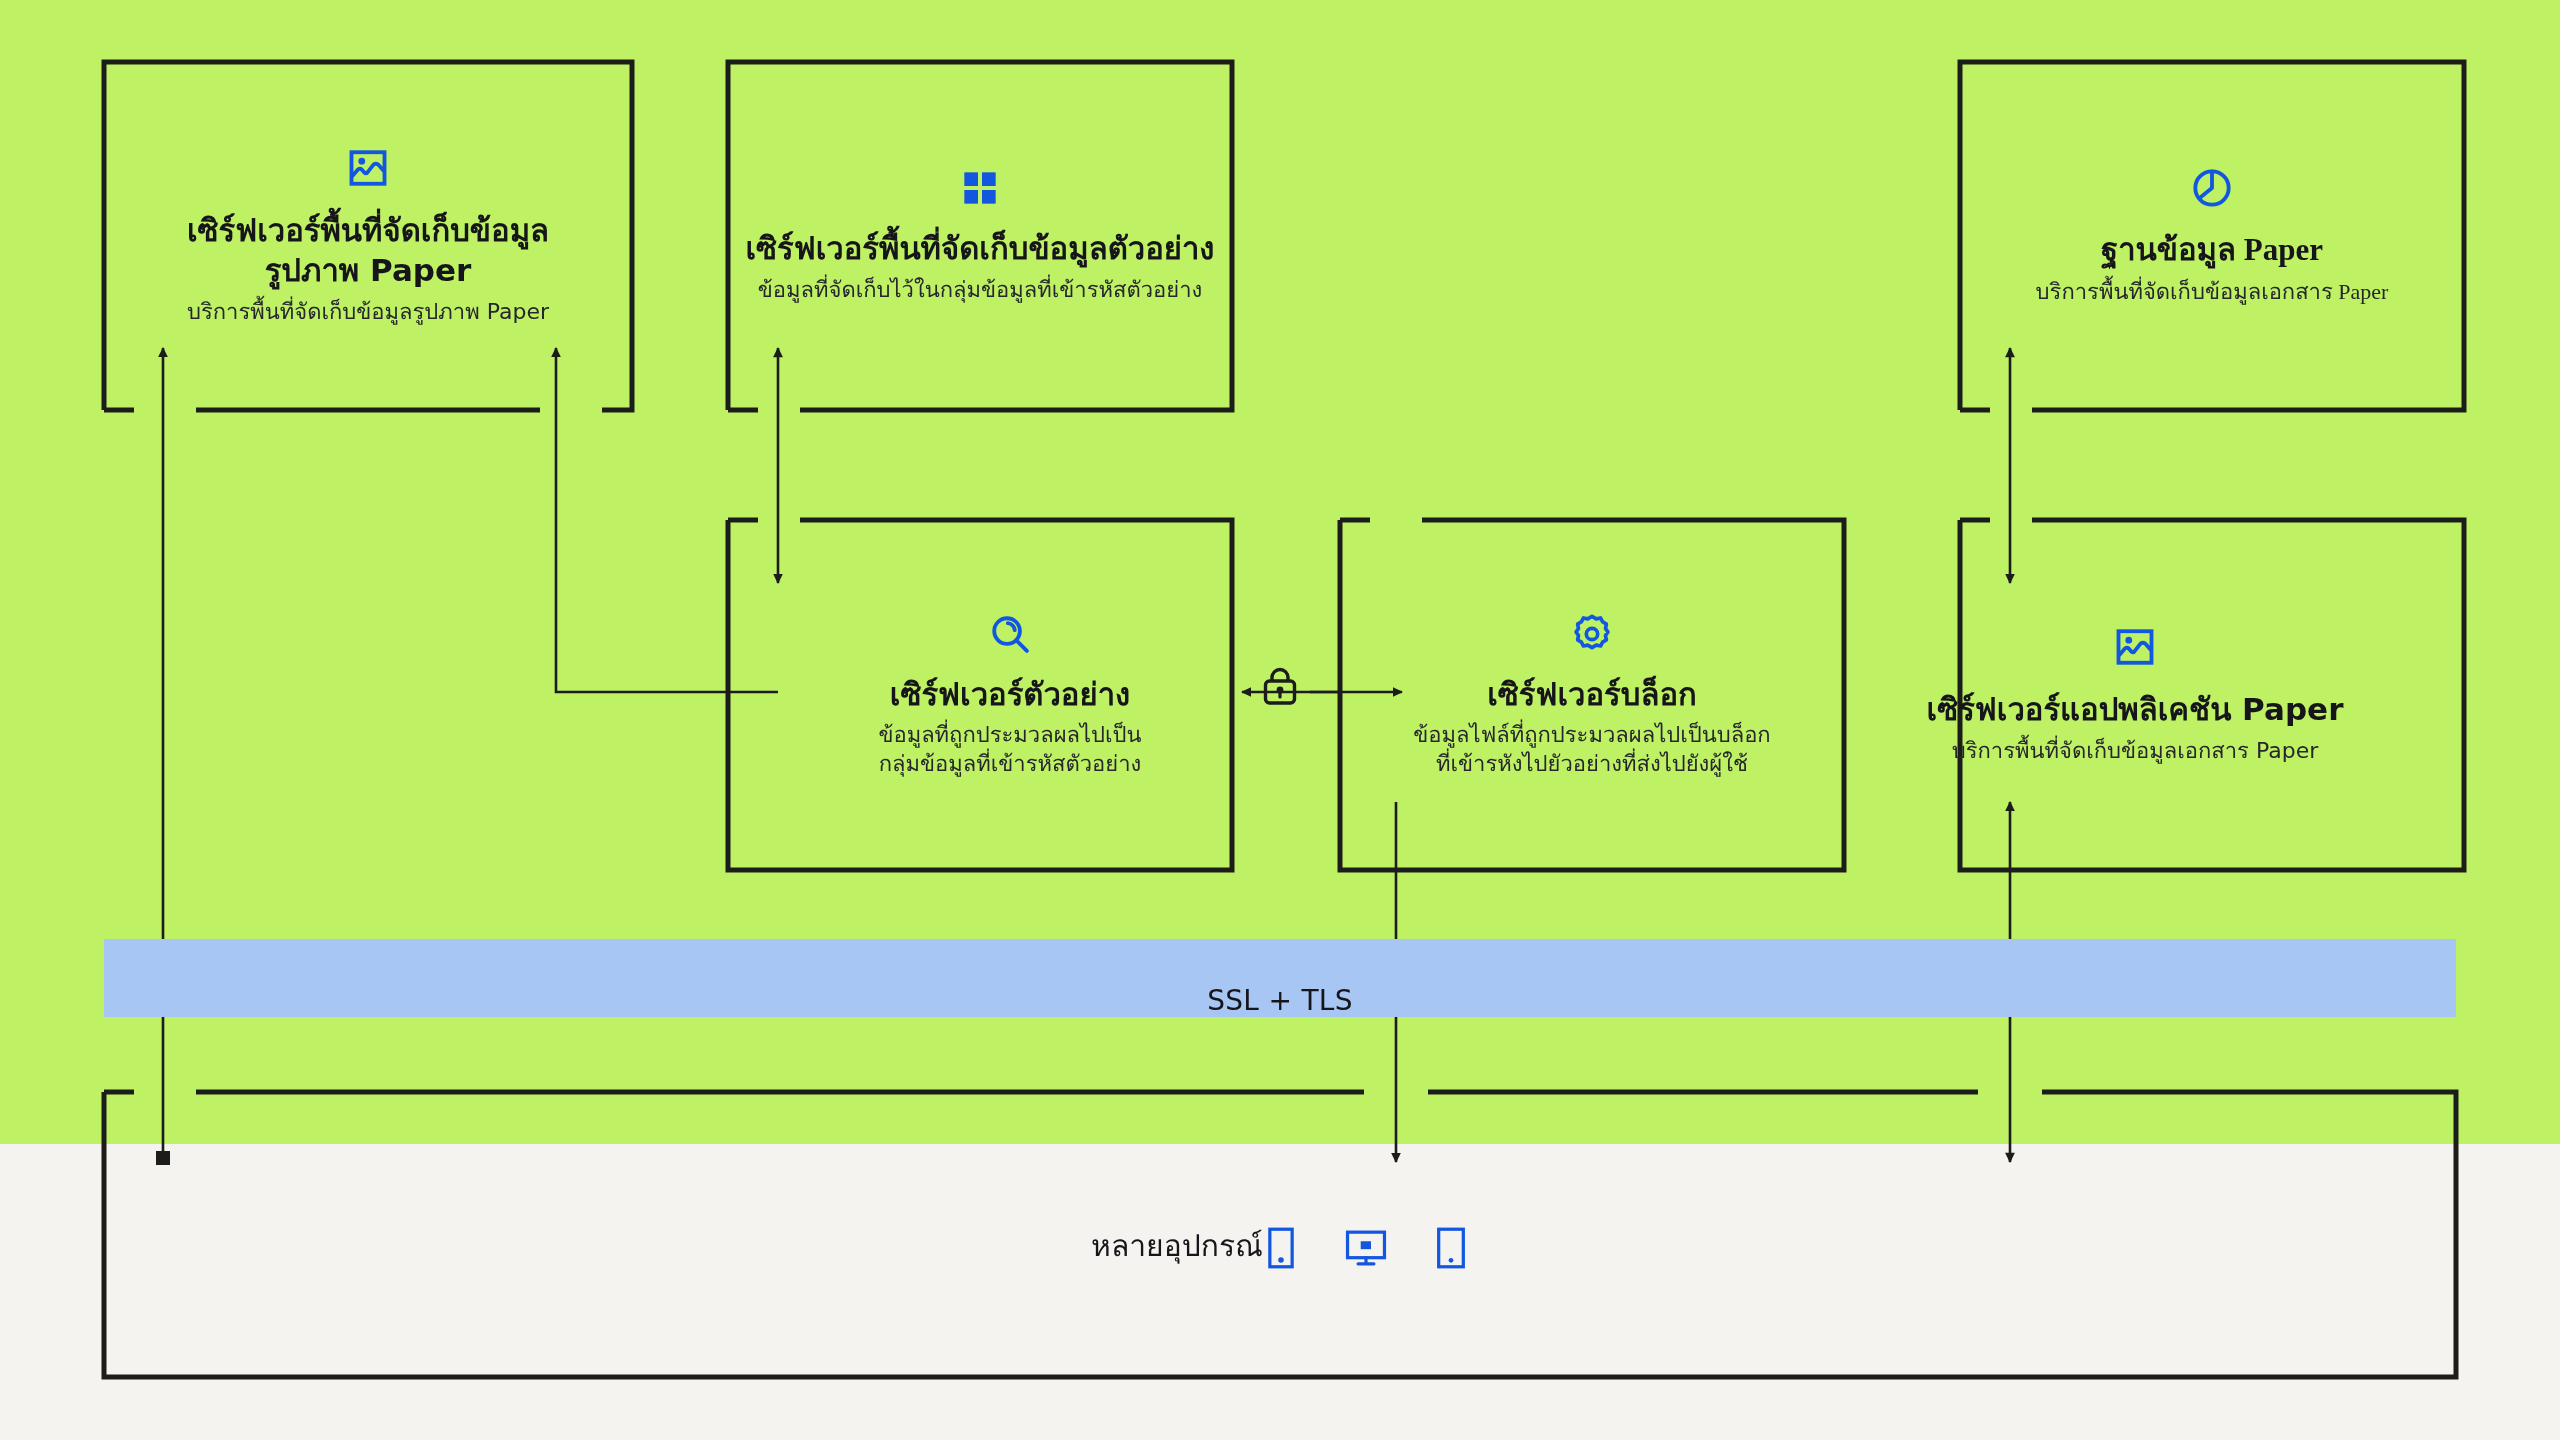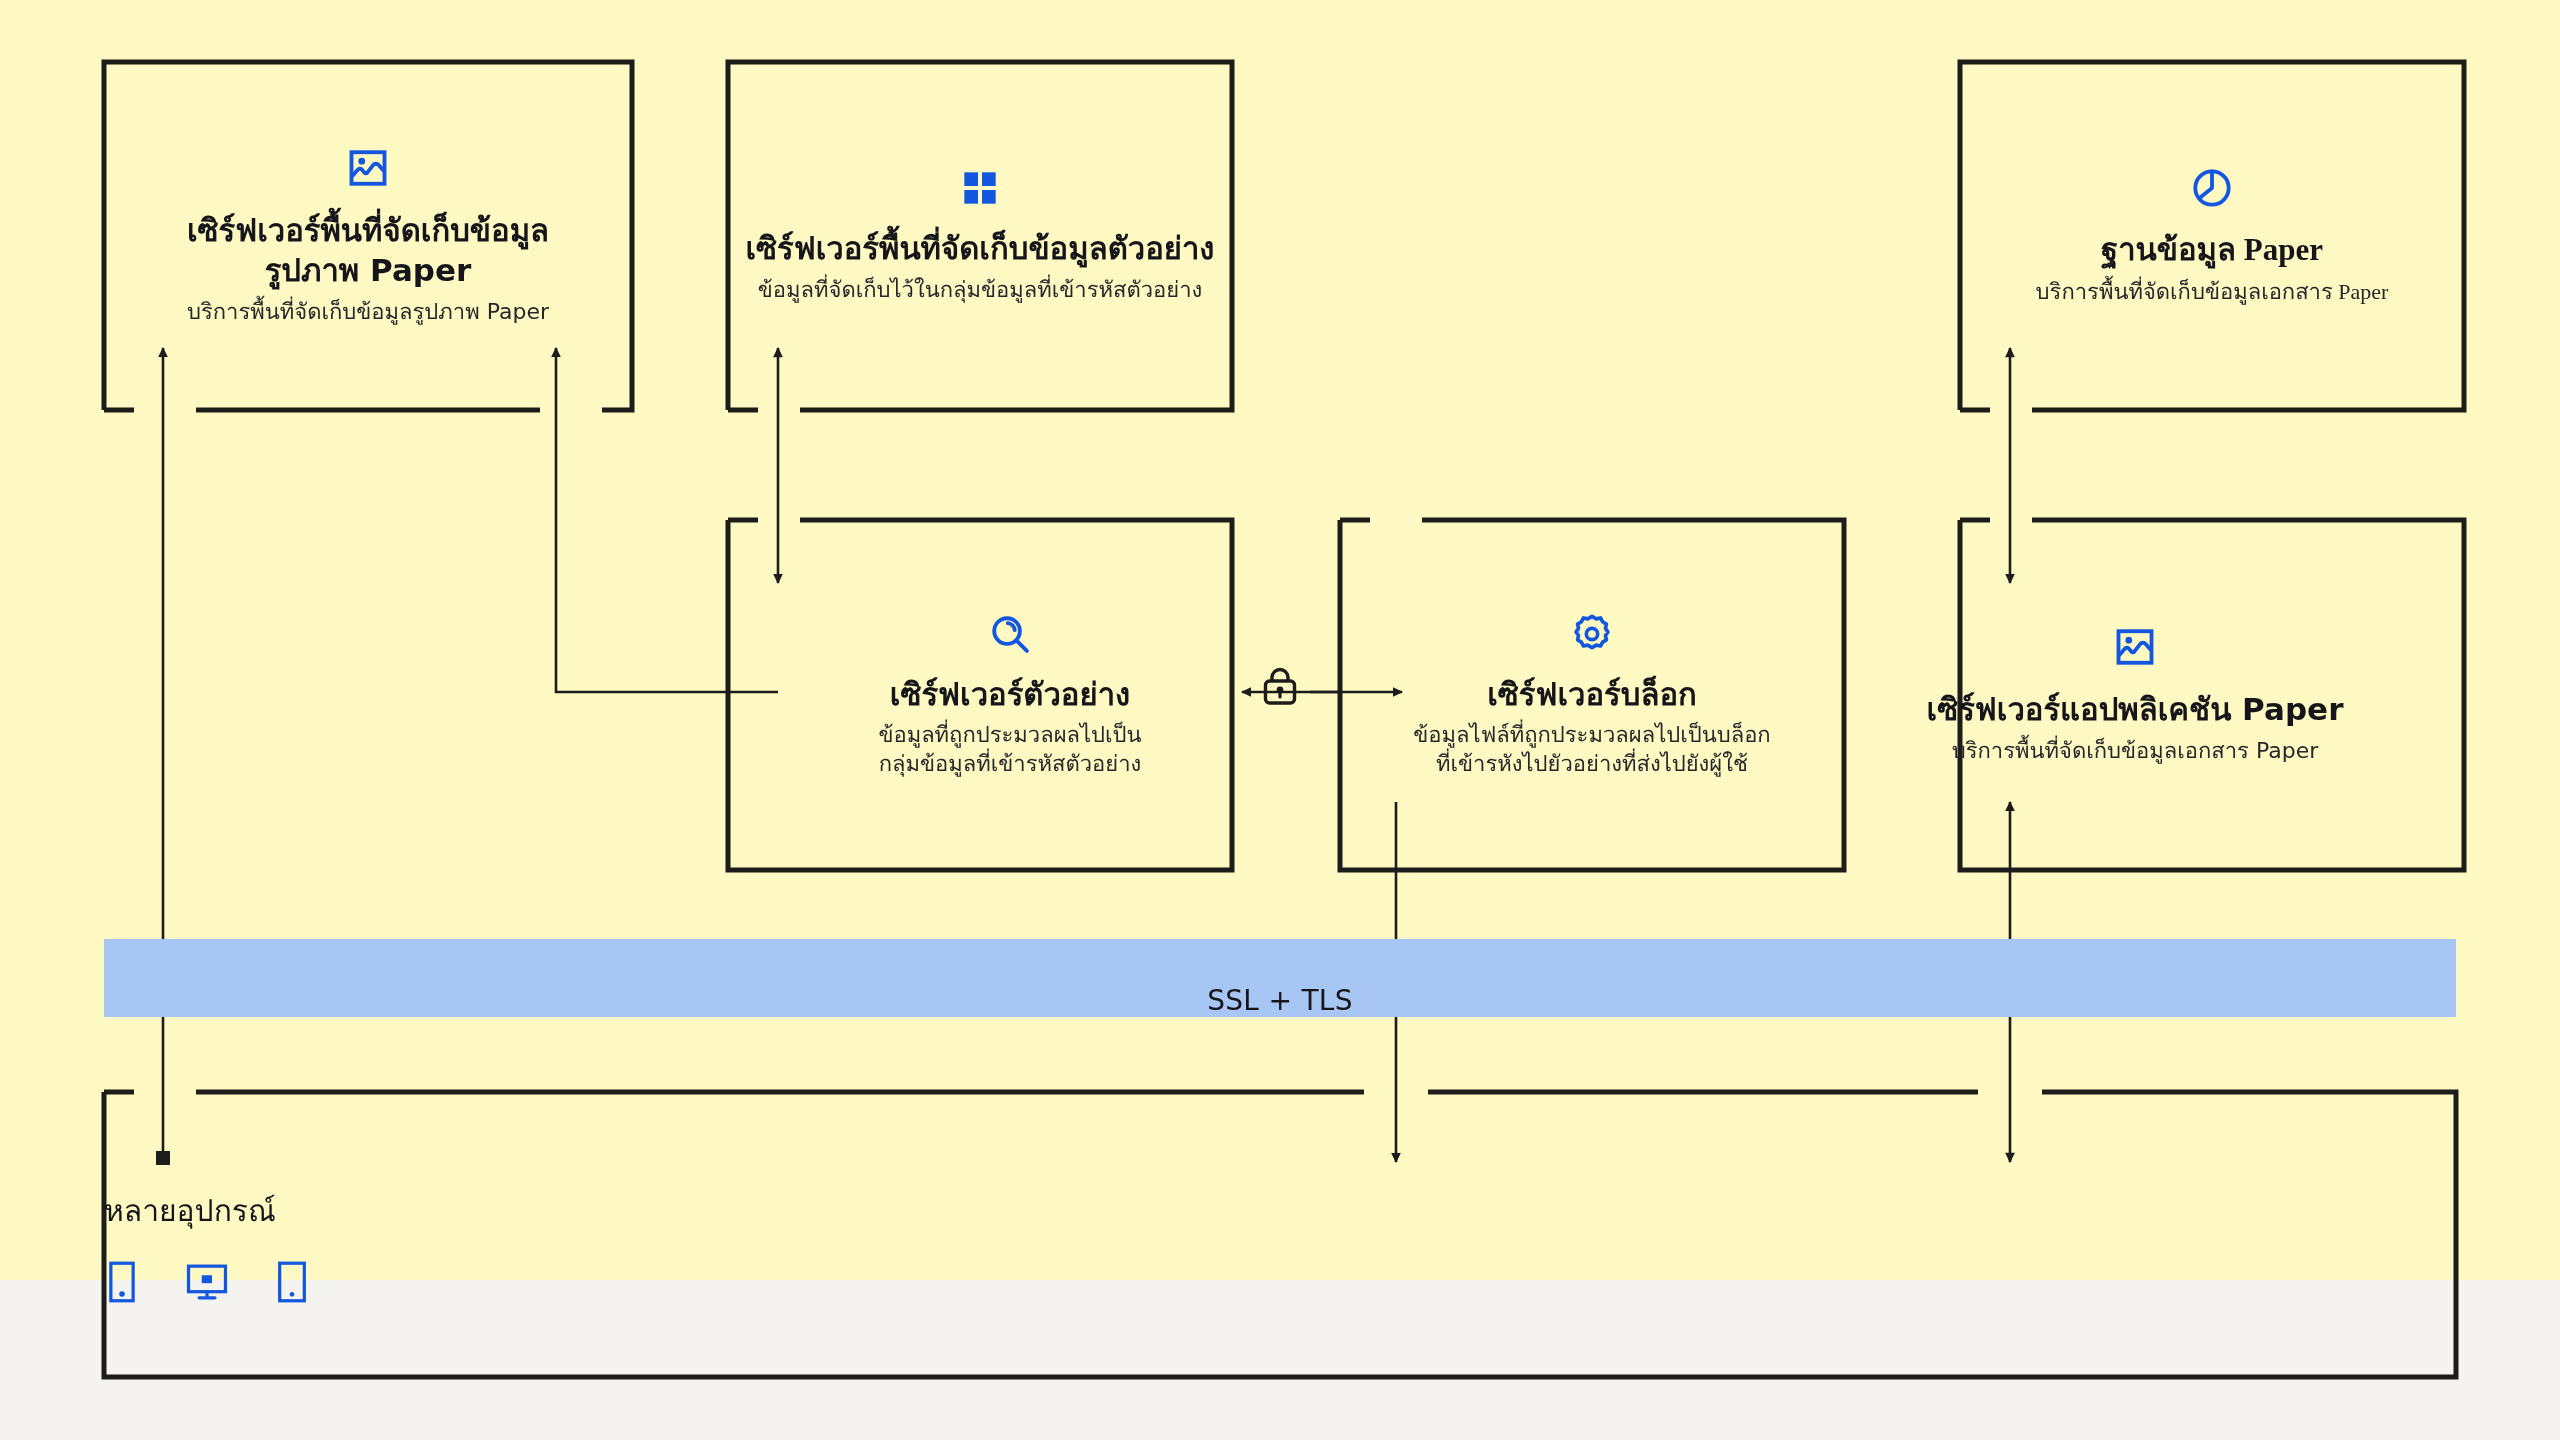--- a/index.html
+++ b/index.html
@@ -9,22 +9,22 @@
   }
   body {
     width: 2560px;
     height: 1440px;
     overflow: hidden;
     font-family: "DejaVu Sans", "Liberation Sans", sans-serif;
   }
   #stage {
     position: relative;
     width: 2560px;
-    height: 1280px;
-    background: #fef9c3;
+    height: 1144px;
+    background: #bef264;
   }
   #wires {
     position: absolute;
     inset: 0;
     width: 2560px;
     height: 1440px;
     pointer-events: none;
   }
   .node {
     position: absolute;
@@ -77,22 +77,22 @@
     color: #16161a;
     letter-spacing: 0.3px;
   }
   #devices-node {
     position: absolute;
     left: 104px;
     top: 1092px;
     width: 2352px;
     height: 285px;
     display: flex;
-    flex-direction: column;
-    align-items: flex-start;
+    flex-direction: row;
+    align-items: center;
     justify-content: center;
   }
   #devices-title {
     font-size: 30px;
     color: #16161a;
     margin-top: 22px;
   }
   #devices-icons {
     display: flex;
     align-items: center;

